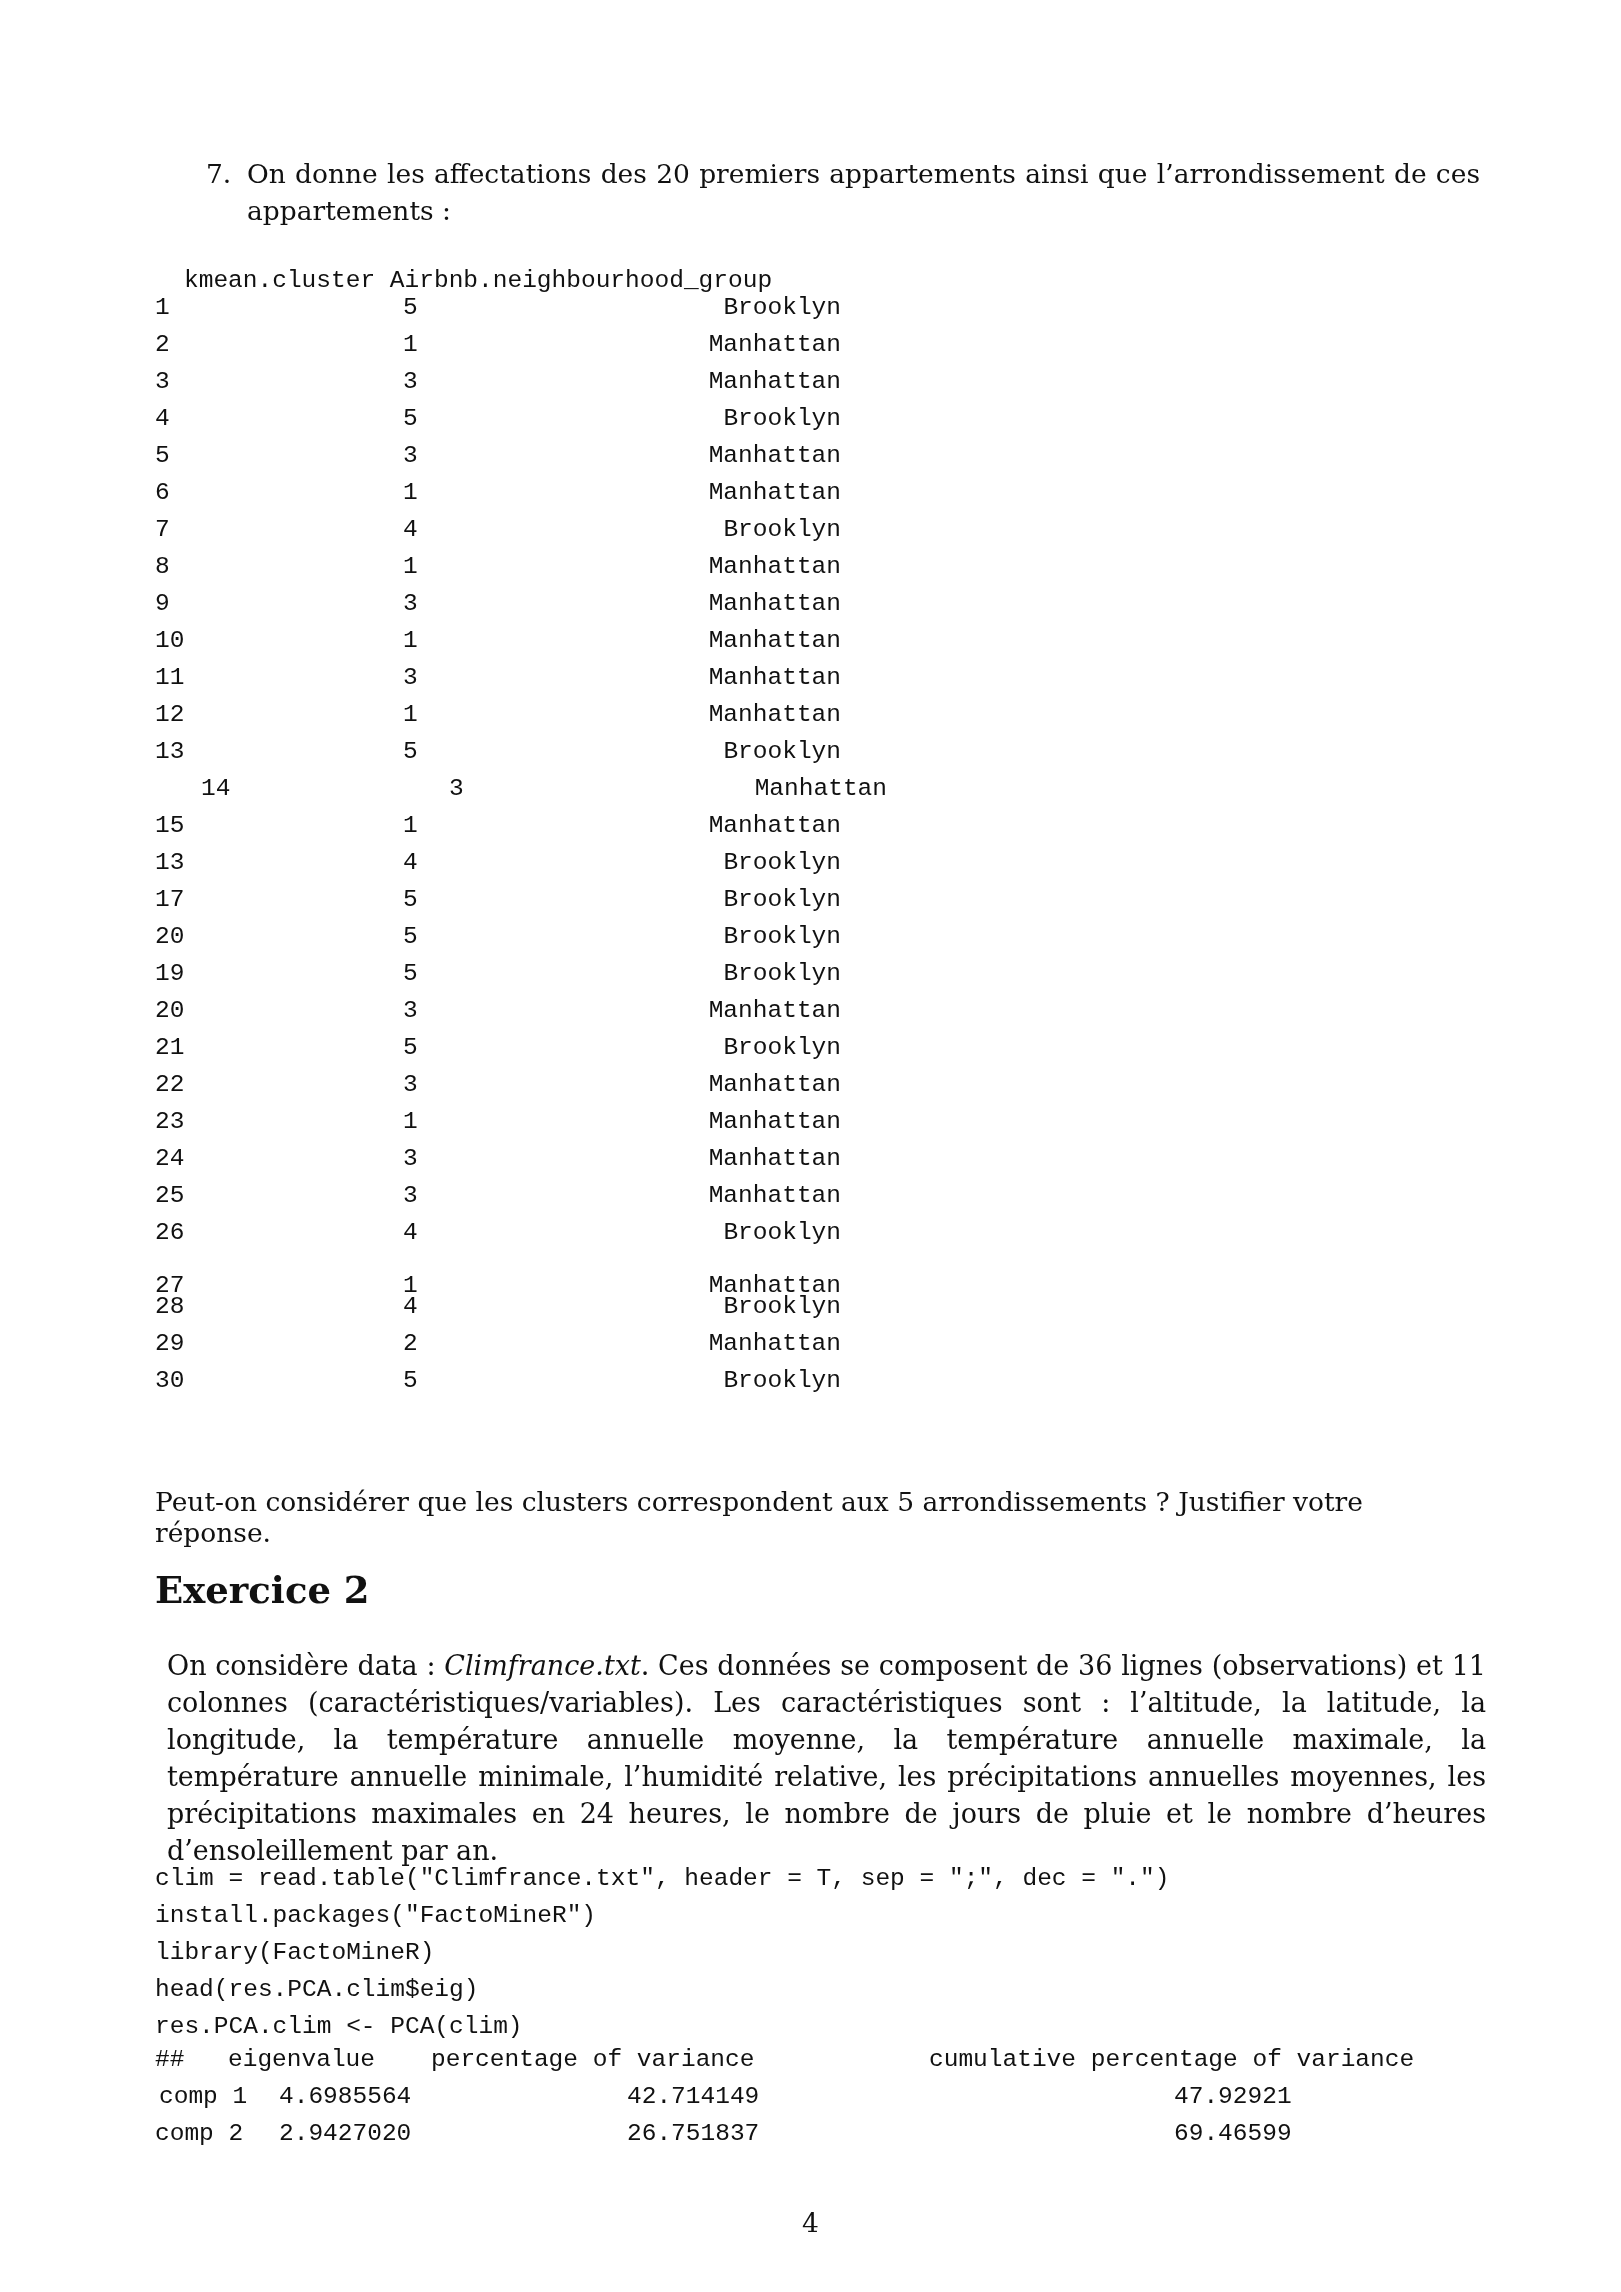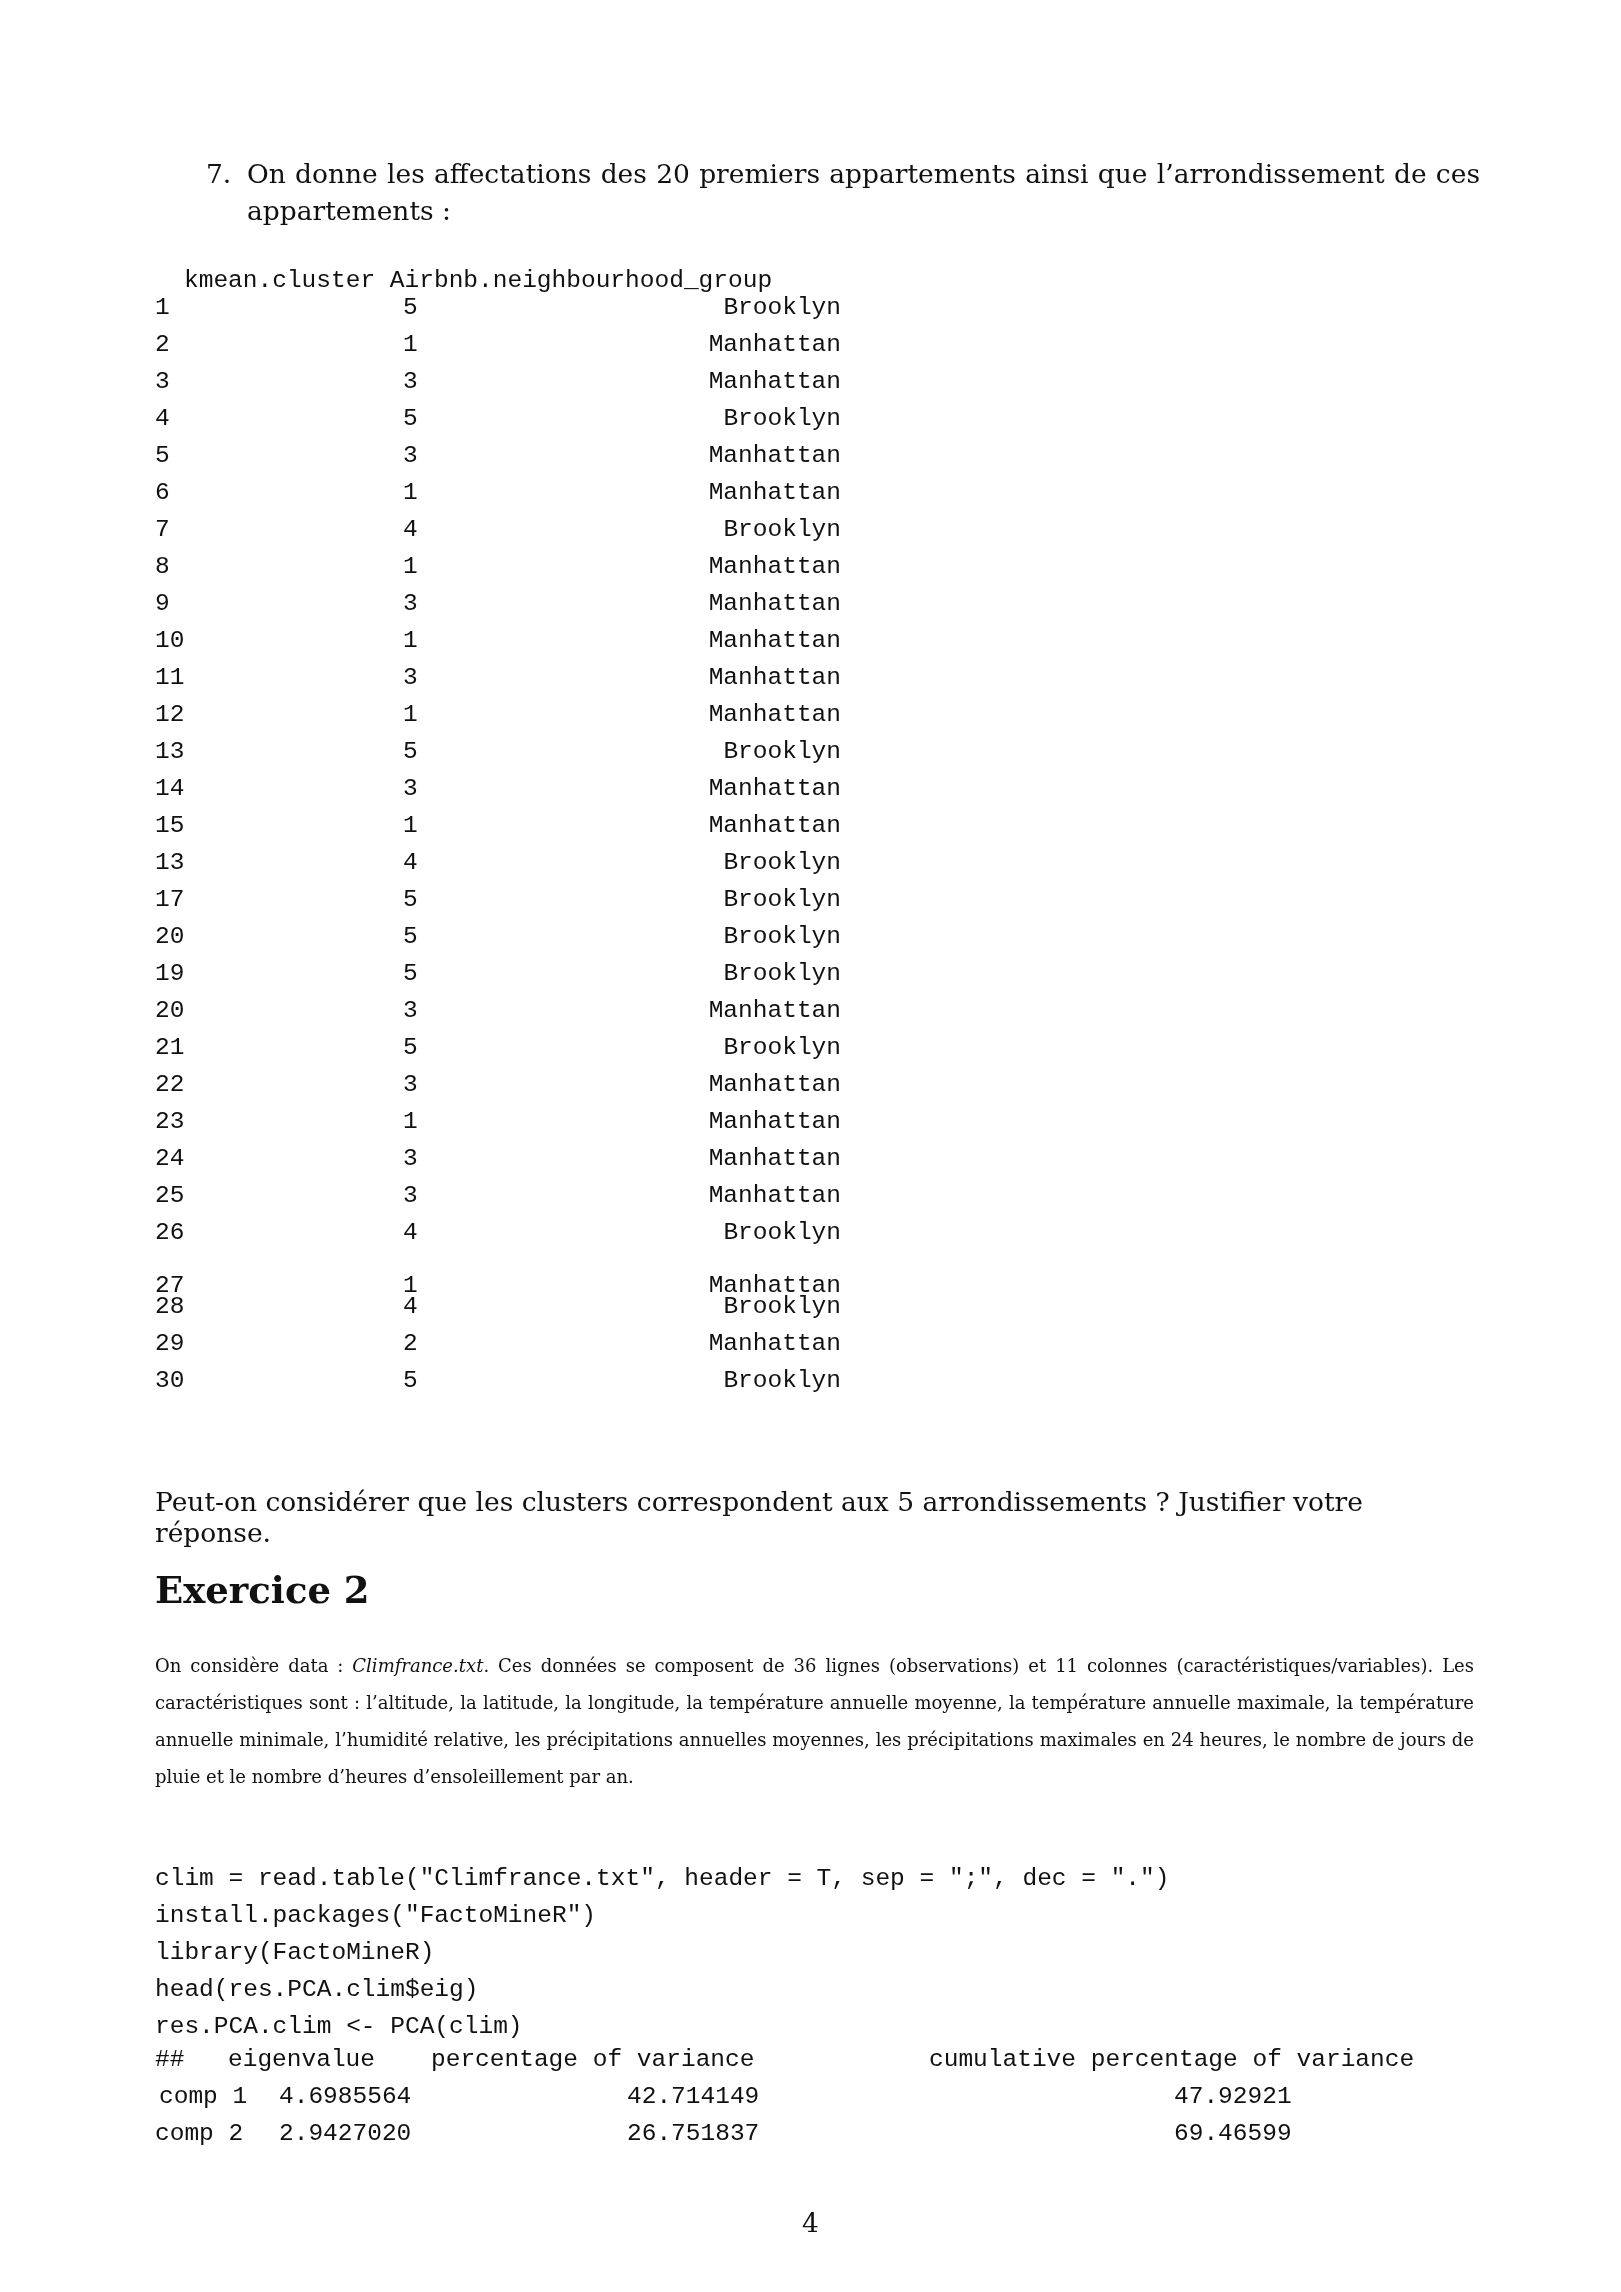--- a/index.html
+++ b/index.html
@@ -14,21 +14,21 @@
 
   .tbl { left: 155px; top: 267px; font-size: 24.5px; }
   .tbl .hdr { position: absolute; top: 0; left: 29px; white-space: pre; }
   .tbl .row { position: absolute; left: 0; height: 36px; width: 686px; }
   .tbl .idx { position: absolute; left: 0; }
   .tbl .cl { position: absolute; left: 248px; }
   .tbl .nb { position: absolute; right: 0; left: auto; width: 294px; text-align: right; }
 
   .question { left: 155px; top: 1486px; font-size: 26.5px; width: 1323px; }
   .h2 { left: 155px; top: 1568px; font-size: 37px; font-weight: bold; }
-  .para { left: 155px; top: 1647px; width: 1319px; font-size: 18px; line-height: 37px; text-align: justify; }
+  .para { left: 167px; top: 1647px; width: 1319px; font-size: 27px; line-height: 37px; text-align: justify; }
   .para em { font-style: italic; }
 
   .code { left: 155px; top: 1860px; font-size: 24.5px; line-height: 37px; }
   .code .line { white-space: pre; height: 37px; }
   .eig { left: 155px; top: 2046px; font-size: 24.5px; width: 1372px; }
   .eig .r { position: absolute; left: 0; height: 37px; width: 1372px; }
   .eig span { position: absolute; white-space: pre; }
   .c0 { left: 0; }
 
   .pageno { left: 0; width: 1621px; top: 2207px; text-align: center; font-size: 26.5px; }
@@ -102,21 +102,21 @@
       <div class="row" style="top: 434px;">
         <span class="idx">12</span>
         <span class="cl">1</span>
         <span class="nb">Manhattan</span>
       </div>
       <div class="row" style="top: 471px;">
         <span class="idx">13</span>
         <span class="cl">5</span>
         <span class="nb">Brooklyn</span>
       </div>
-      <div class="row" style="top: 508px;">
+      <div class="row" style="top: 508px; margin-left: 46px;">
         <span class="idx">14</span>
         <span class="cl">3</span>
         <span class="nb">Manhattan</span>
       </div>
       <div class="row" style="top: 545px;">
         <span class="idx">15</span>
         <span class="cl">1</span>
         <span class="nb">Manhattan</span>
       </div>
       <div class="row" style="top: 582px;">

